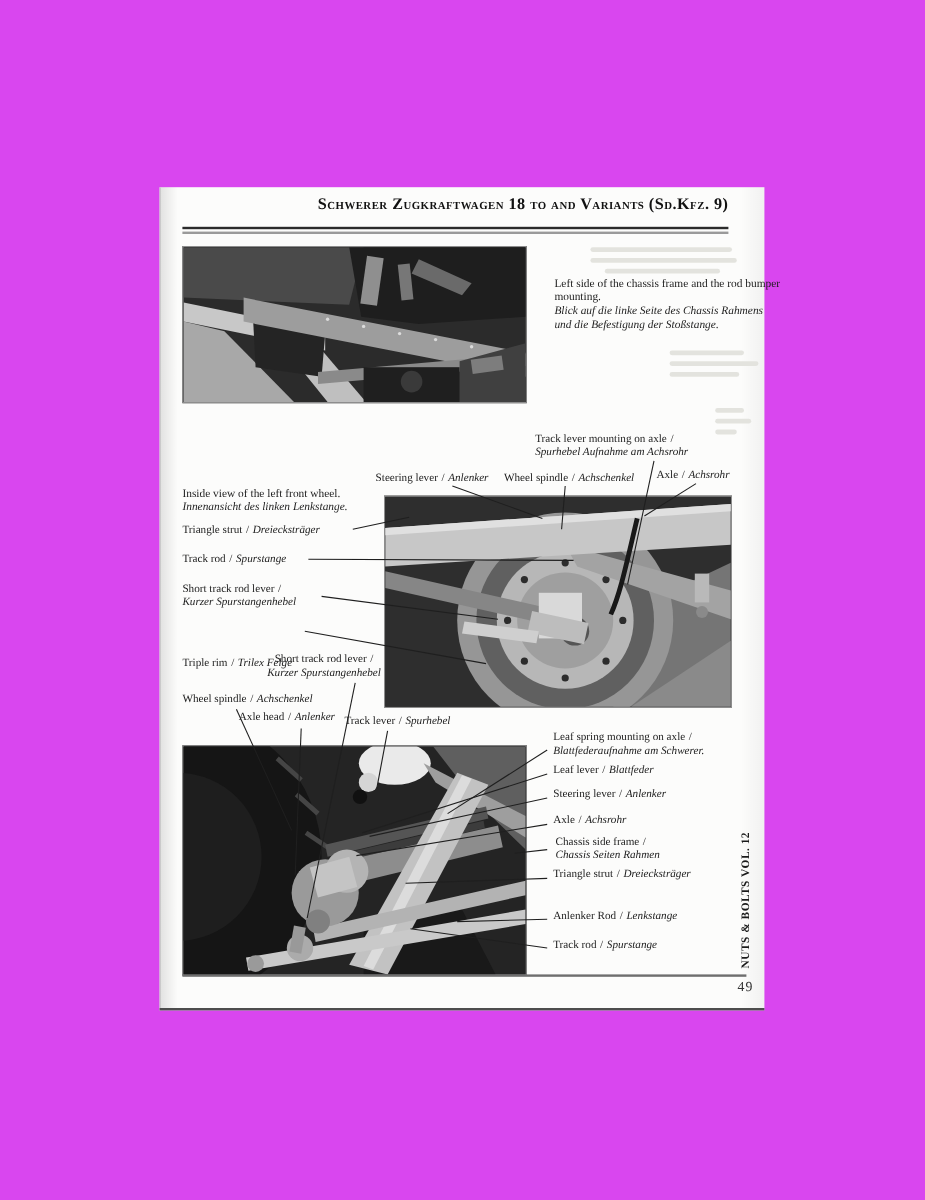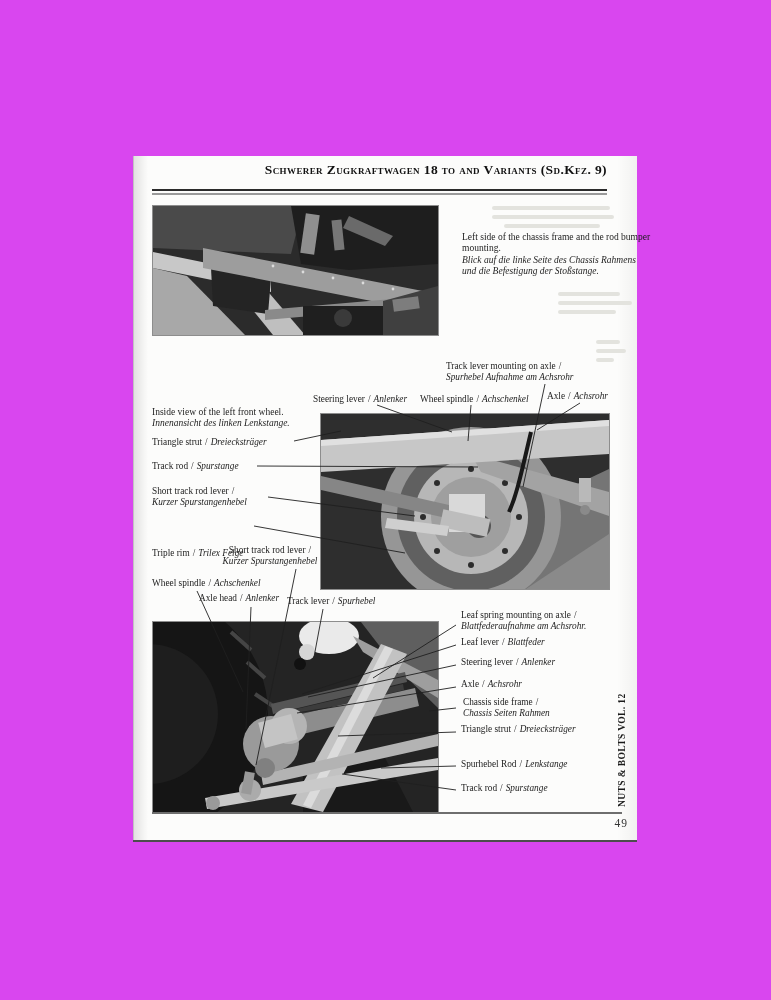--- a/index.html
+++ b/index.html
@@ -216,40 +216,40 @@
       <rect x="108" y="96" width="34" height="26" fill="#c4c4c4" transform="rotate(-15 125 109)"></rect>
       <circle cx="112" cy="146" r="10" fill="#808080"></circle>
       <circle cx="97" cy="168" r="11" fill="#ababab"></circle>
       <rect x="90" y="150" width="10" height="22" fill="#999999" transform="rotate(10 95 161)"></rect>
       <circle cx="147" cy="42" r="6" fill="#111111"></circle>
     </svg>
   </div>
 
   <div class="lbl" style="left:461px;top:610px;">
     <span>Leaf spring mounting on axle</span><span class="sep2">/</span><br>
-    <em>Blattfederaufnahme am Achsrohr.</em>
+    <em>Blattfederaufnahme am Schwerer.</em>
   </div>
   <div class="lbl" style="left:461px;top:637px;">
     <span>Leaf lever</span><span class="sep">/</span><em>Blattfeder</em>
   </div>
   <div class="lbl" style="left:461px;top:657px;">
     <span>Steering lever</span><span class="sep">/</span><em>Anlenker</em>
   </div>
   <div class="lbl" style="left:461px;top:679px;">
     <span>Axle</span><span class="sep">/</span><em>Achsrohr</em>
   </div>
   <div class="lbl" style="left:463px;top:697px;">
     <span>Chassis side frame</span><span class="sep2">/</span><br>
     <em>Chassis Seiten Rahmen</em>
   </div>
   <div class="lbl" style="left:461px;top:724px;">
     <span>Triangle strut</span><span class="sep">/</span><em>Dreiecksträger</em>
   </div>
   <div class="lbl" style="left:461px;top:759px;">
-    <span>Spurhebel Rod</span><span class="sep">/</span><em>Lenkstange</em>
+    <span>Anlenker Rod</span><span class="sep">/</span><em>Lenkstange</em>
   </div>
   <div class="lbl" style="left:461px;top:783px;">
     <span>Track rod</span><span class="sep">/</span><em>Spurstange</em>
   </div>
 
   <svg id="leader-svg" viewBox="0 0 771 1000">
     <g stroke="#1f1f1f" stroke-width="0.9">
       <line x1="294" y1="441" x2="341" y2="431"></line>
       <line x1="257" y1="466" x2="478" y2="467"></line>
       <line x1="268" y1="497" x2="415" y2="516"></line>

